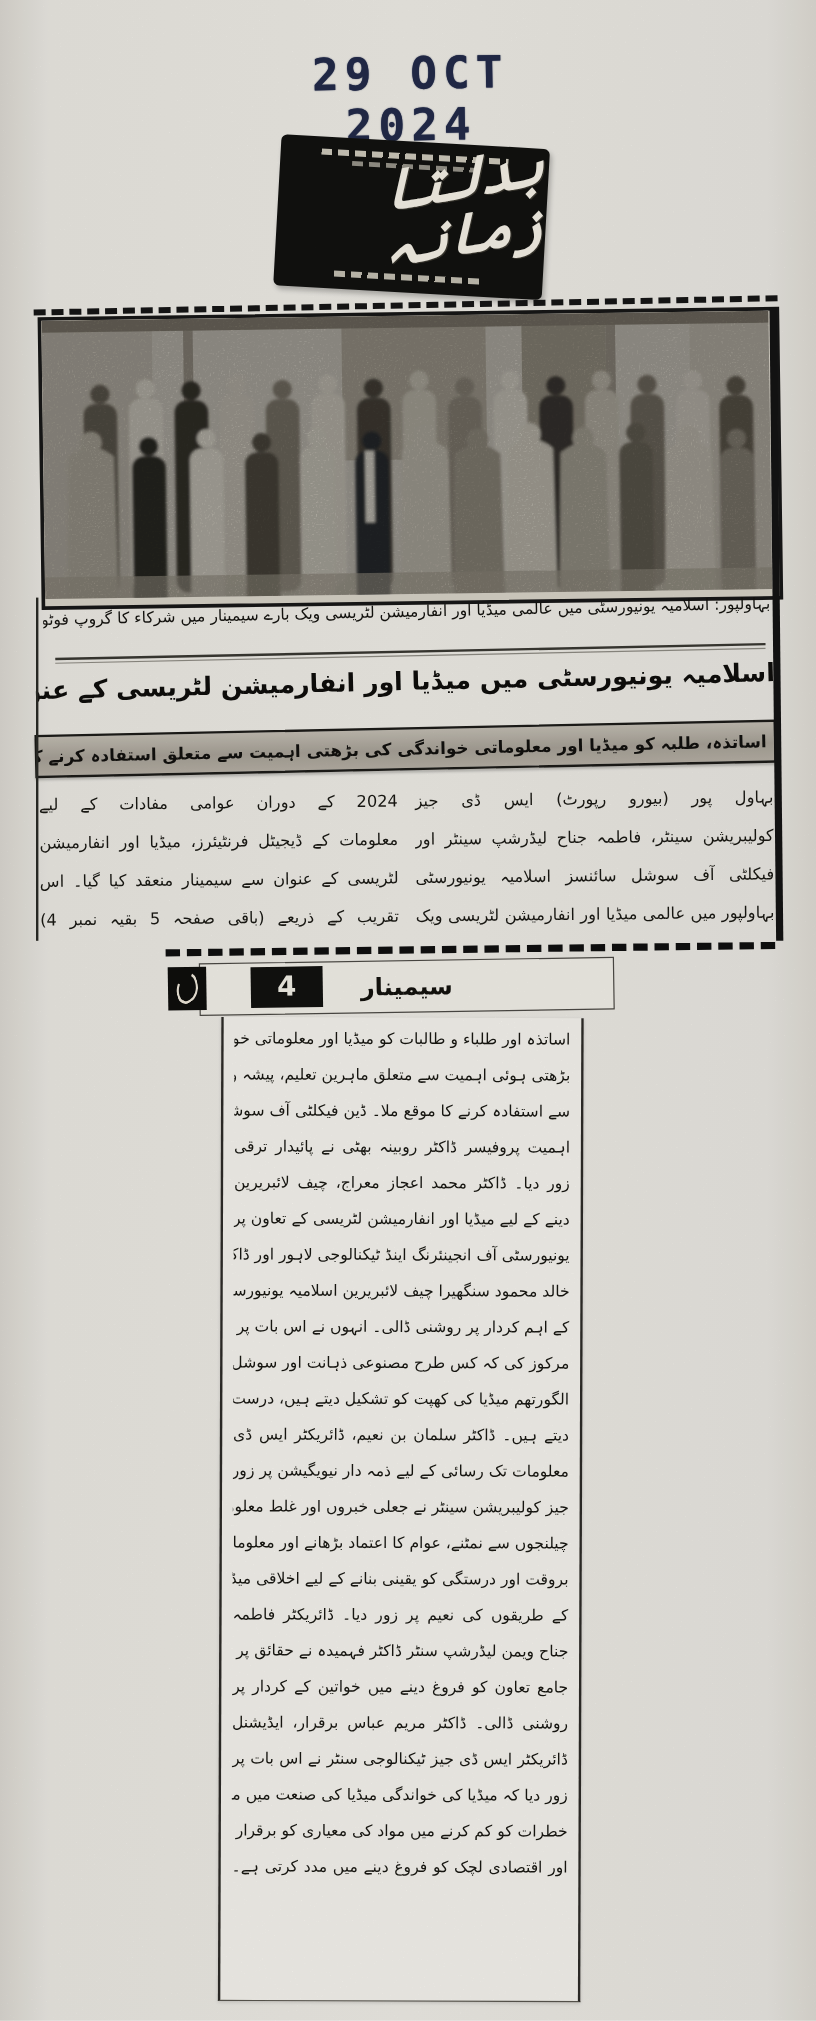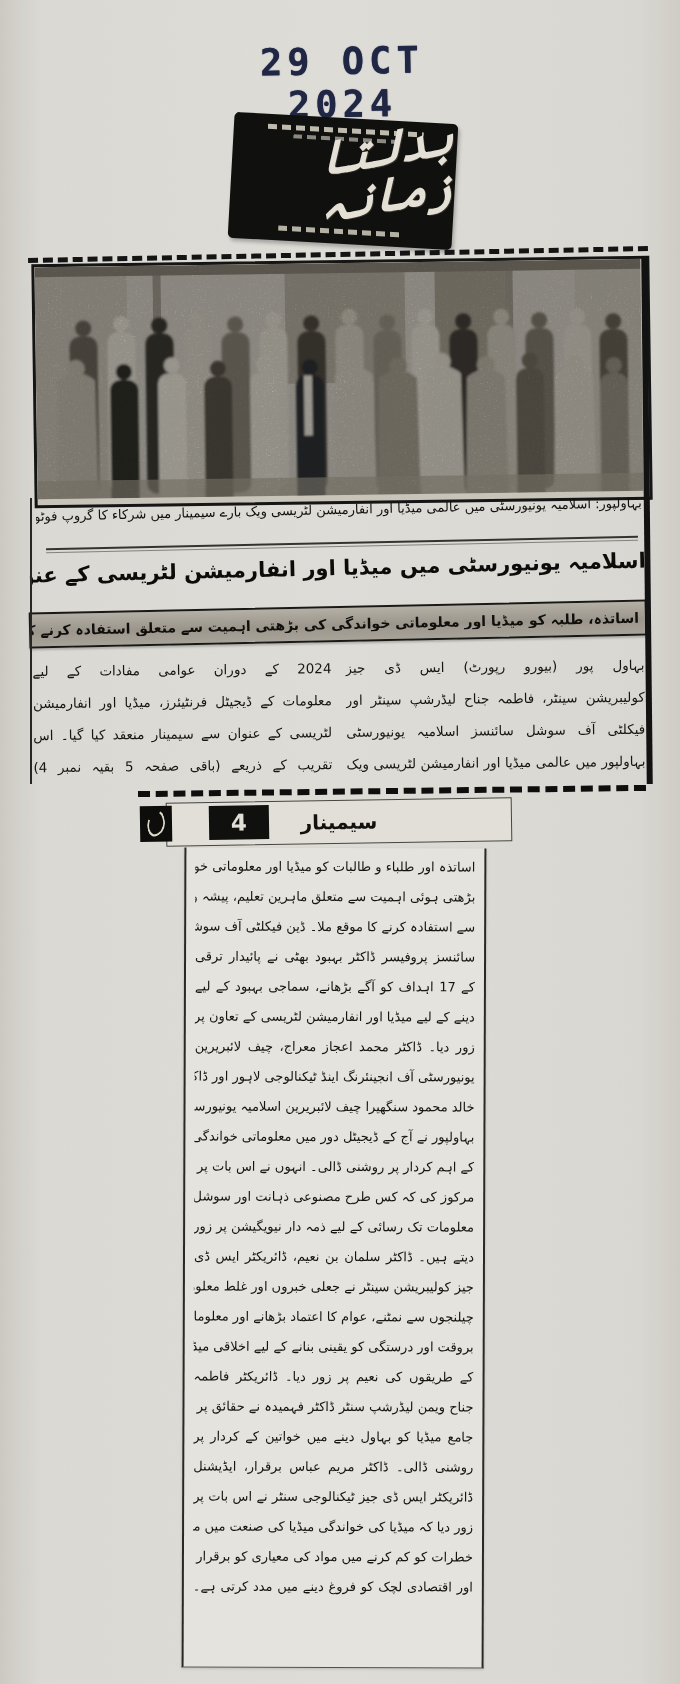--- a/index.html
+++ b/index.html
@@ -216,37 +216,36 @@
       <div class="scribble"></div>
     </div>
   <div class="num-box">4</div>
   <div class="contin-label urdu">سیمینار</div>
 </div>
 
 <div class="abs body-col">
     <div class="line">اساتذہ اور طلباء و طالبات کو میڈیا اور معلوماتی خواندگی کی</div>
     <div class="line">بڑھتی ہوئی اہمیت سے متعلق ماہرین تعلیم، پیشہ ور افراد</div>
     <div class="line">سے استفادہ کرنے کا موقع ملا۔ ڈین فیکلٹی آف سوشل</div>
-    <div class="line">سائنسز پروفیسر ڈاکٹر بہبود بھٹی نے پائیدار ترقی</div>
-    <div class="line">کے 17 اہداف کو آگے بڑھانے، سماجی بہبود کے لیے</div>
+    <div class="line">اہمیت پروفیسر ڈاکٹر روبینہ بھٹی نے پائیدار ترقی</div>
+    <div class="line">زور دیا۔ ڈاکٹر محمد اعجاز معراج، چیف لائبریرین</div>
     <div class="line">دینے کے لیے میڈیا اور انفارمیشن لٹریسی کے تعاون پر</div>
-    <div class="line">زور دیا۔ ڈاکٹر محمد اعجاز معراج، چیف لائبریرین</div>
     <div class="line">یونیورسٹی آف انجینئرنگ اینڈ ٹیکنالوجی لاہور اور ڈاکٹر</div>
     <div class="line">خالد محمود سنگھیرا چیف لائبریرین اسلامیہ یونیورسٹی</div>
-    <div class="line">بہاولپور نے آج کے ڈیجیٹل دور میں معلوماتی خواندگی</div>
     <div class="line">کے اہم کردار پر روشنی ڈالی۔ انہوں نے اس بات پر توجہ</div>
     <div class="line">مرکوز کی کہ کس طرح مصنوعی ذہانت اور سوشل میڈیا</div>
+    <div class="line">الگورتھم میڈیا کی کھپت کو تشکیل دیتے ہیں، درست</div>
+    <div class="line">دیتے ہیں۔ ڈاکٹر سلمان بن نعیم، ڈائریکٹر ایس ڈی</div>
     <div class="line">معلومات تک رسائی کے لیے ذمہ دار نیویگیشن پر زور</div>
-    <div class="line">دیتے ہیں۔ ڈاکٹر سلمان بن نعیم، ڈائریکٹر ایس ڈی</div>
     <div class="line">جیز کولیبریشن سینٹر نے جعلی خبروں اور غلط معلومات کے</div>
     <div class="line">چیلنجوں سے نمٹنے، عوام کا اعتماد بڑھانے اور معلومات کی</div>
     <div class="line">بروقت اور درستگی کو یقینی بنانے کے لیے اخلاقی میڈیا</div>
     <div class="line">کے طریقوں کی نعیم پر زور دیا۔ ڈائریکٹر فاطمہ</div>
     <div class="line">جناح ویمن لیڈرشپ سنٹر ڈاکٹر فہمیدہ نے حقائق پر مبنی</div>
-    <div class="line">جامع میڈیا کو بہاول دینے میں خواتین کے کردار پر</div>
+    <div class="line">جامع تعاون کو فروغ دینے میں خواتین کے کردار پر</div>
     <div class="line">روشنی ڈالی۔ ڈاکٹر مریم عباس برقرار، ایڈیشنل</div>
     <div class="line">ڈائریکٹر ایس ڈی جیز ٹیکنالوجی سنٹر نے اس بات پر</div>
     <div class="line">زور دیا کہ میڈیا کی خواندگی میڈیا کی صنعت میں معاشی</div>
     <div class="line">خطرات کو کم کرنے میں مواد کی معیاری کو برقرار رکھنے</div>
     <div class="line">اور اقتصادی لچک کو فروغ دینے میں مدد کرتی ہے۔</div>
   </div>
 
 <svg class="abs grain-overlay" width="680" height="1684" xmlns="http://www.w3.org/2000/svg">
   <filter id="pgrain">
       <feTurbulence type="fractalNoise" baseFrequency="0.8" numOctaves="2" stitchTiles="stitch"></feTurbulence>

